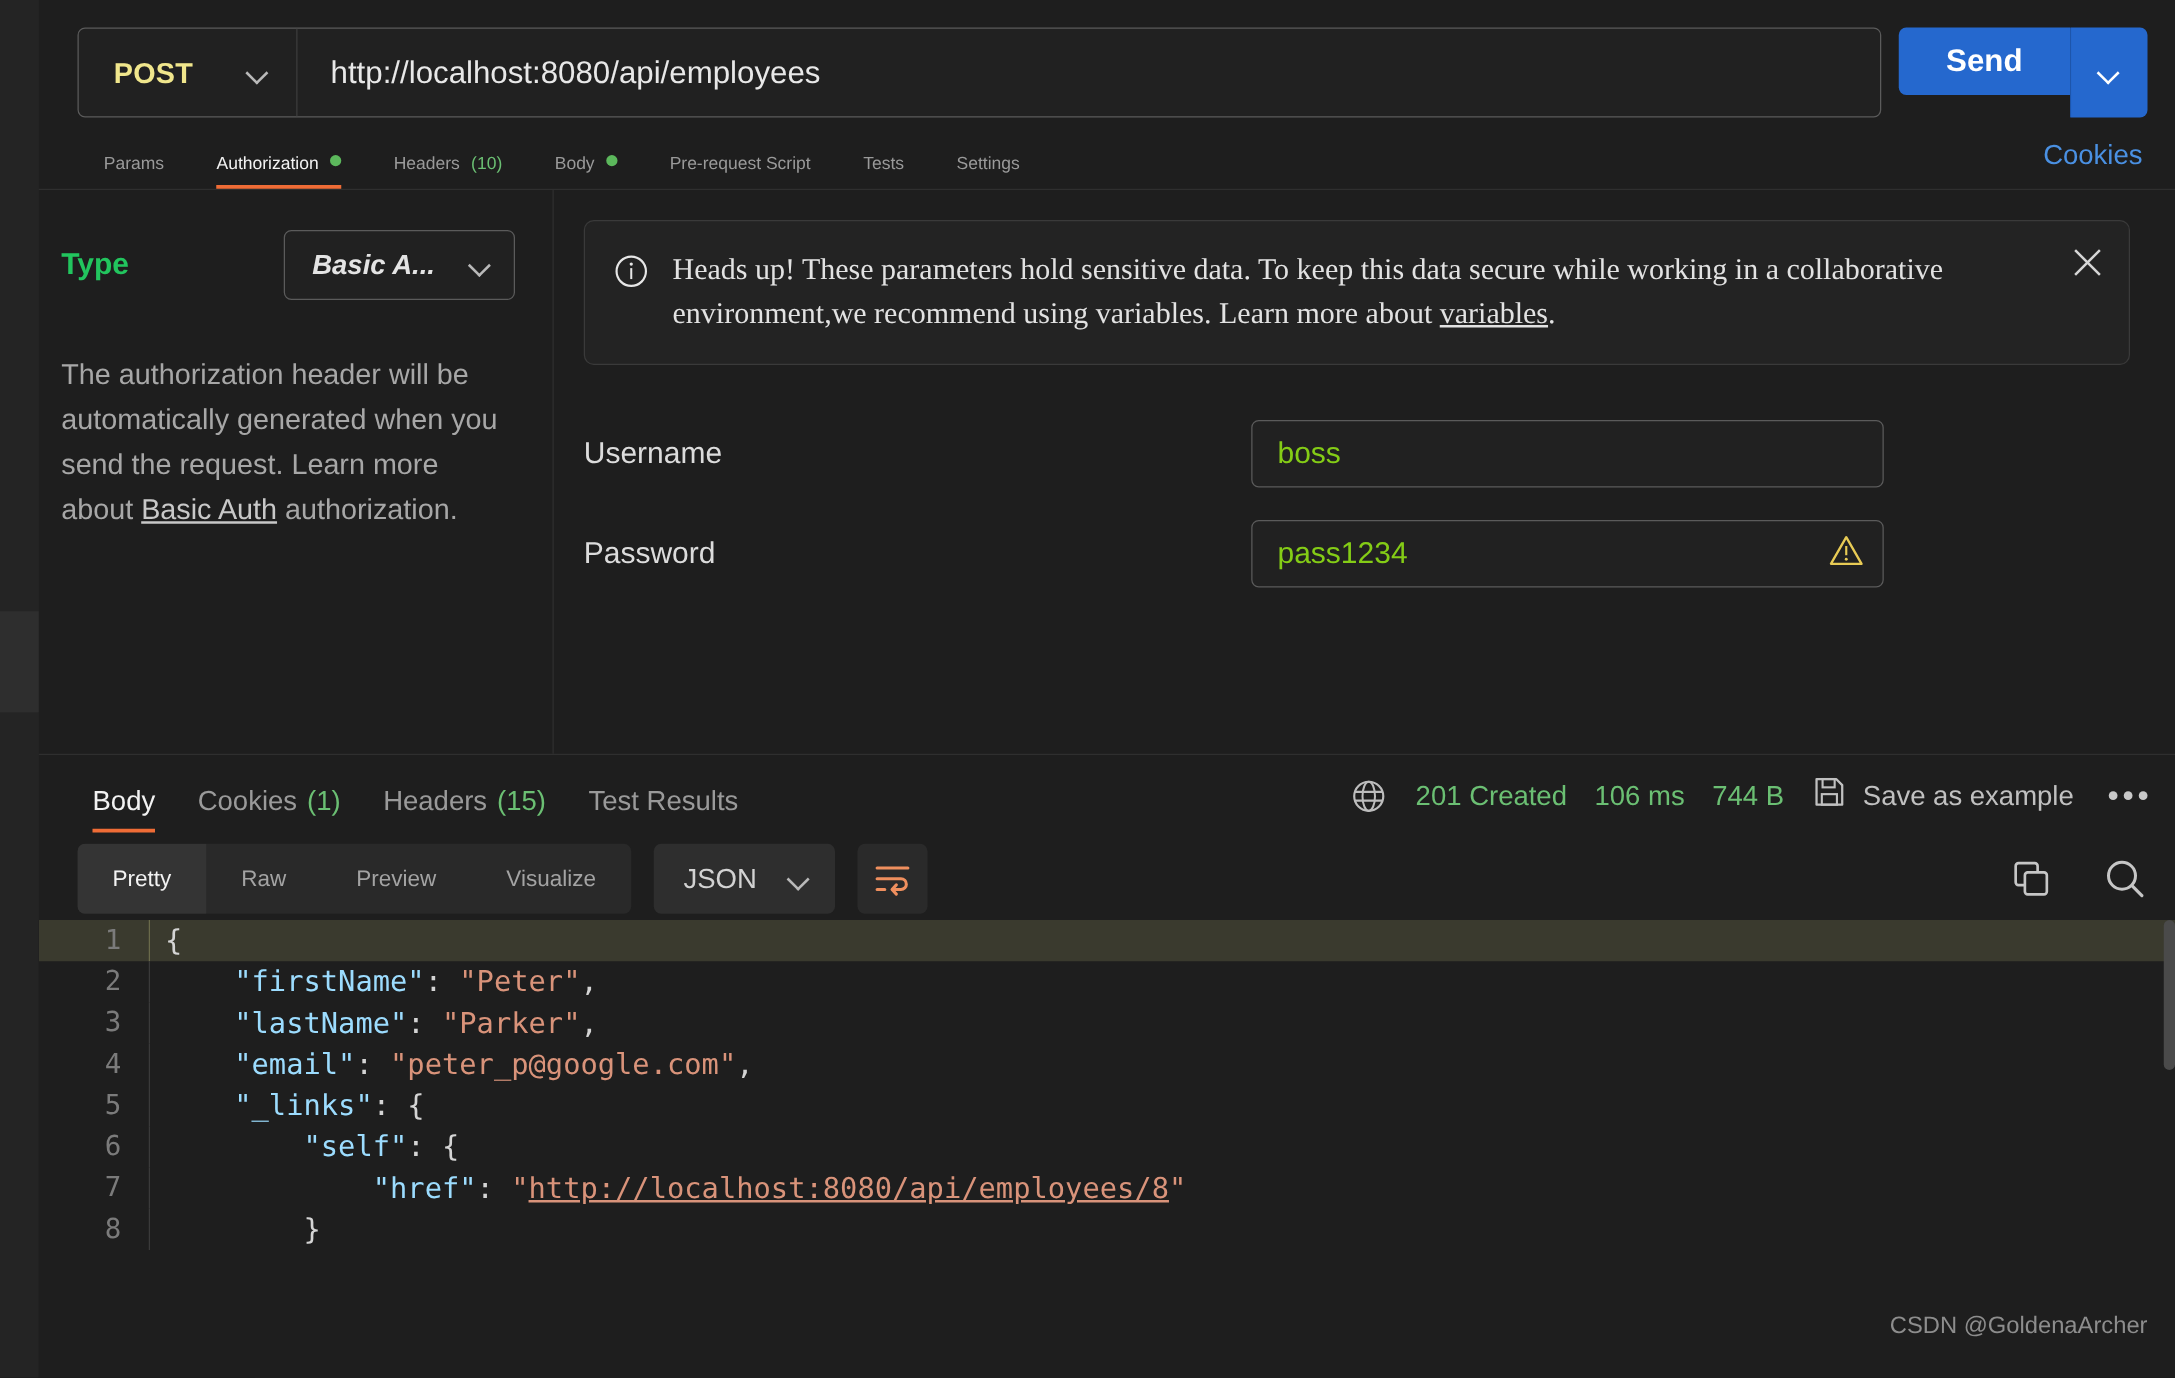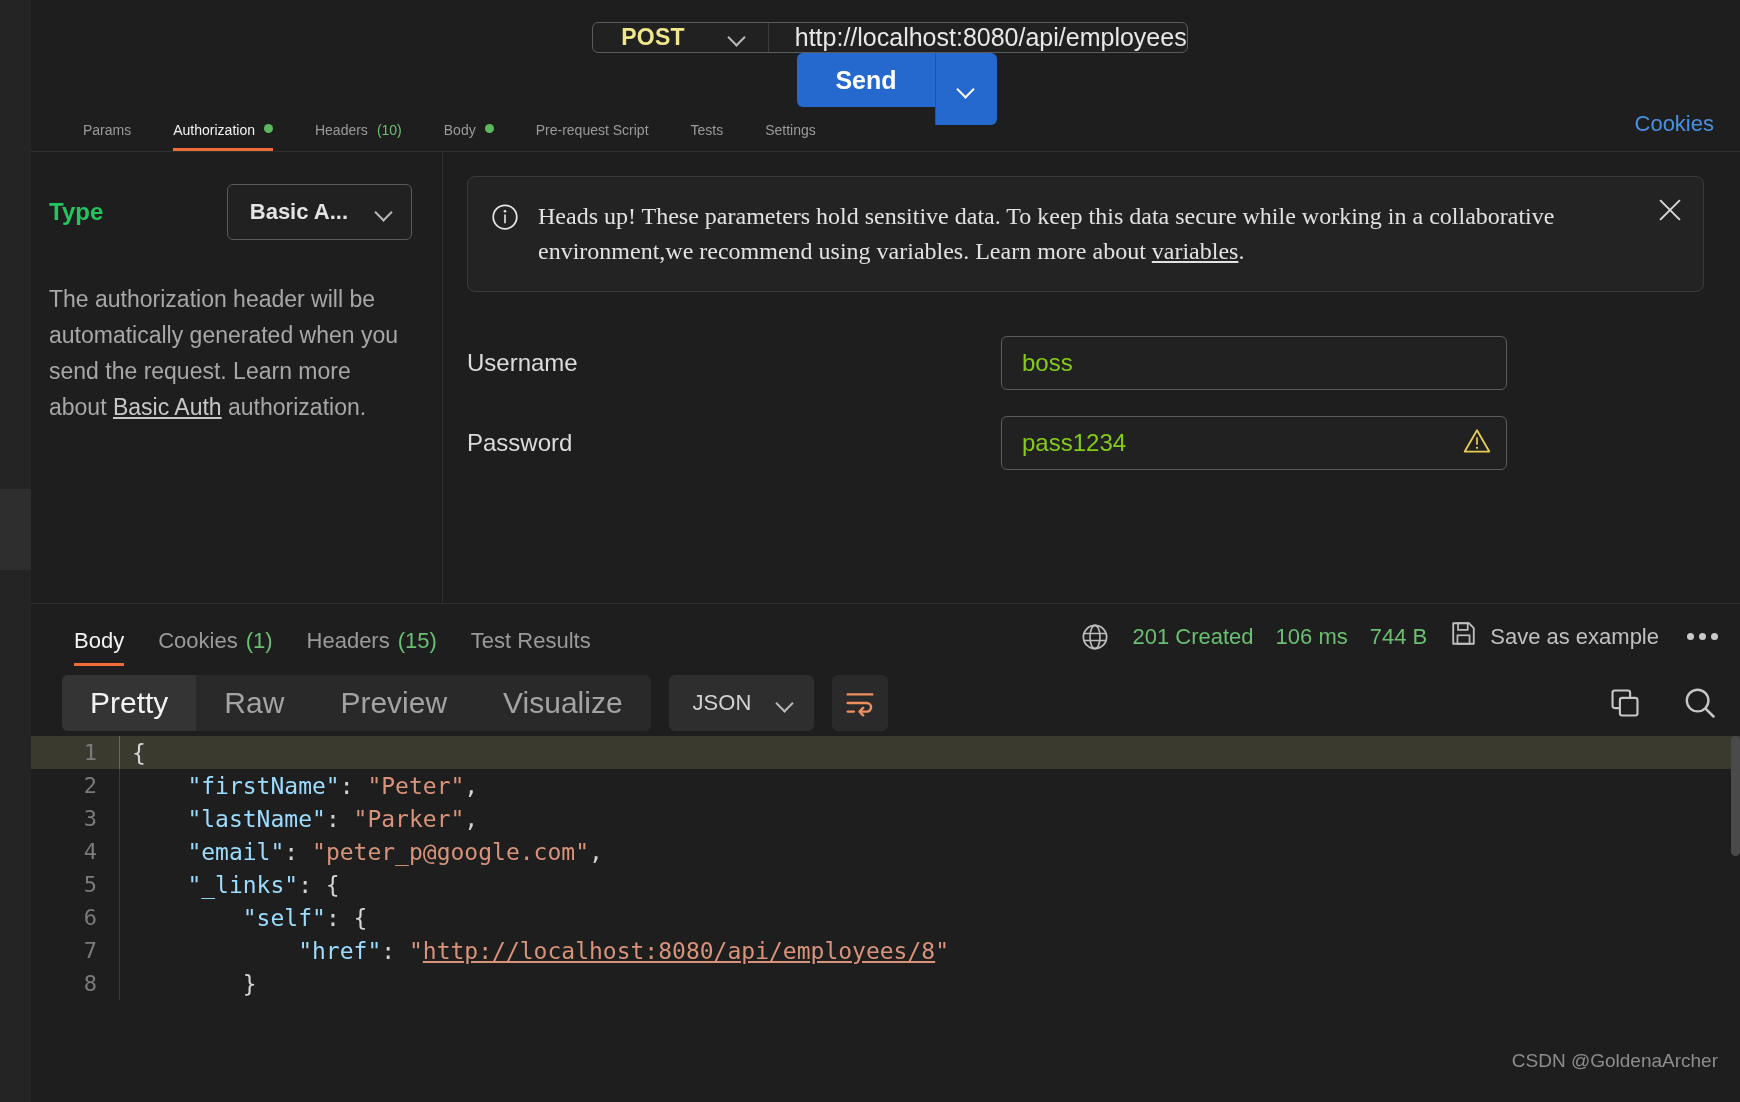--- a/index.html
+++ b/index.html
@@ -13,21 +13,21 @@
 
   
   .rail { width: 31px; height: 100%; background: #262626; flex: 0 0 31px; position: relative; }
   .rail .seg-a { position: absolute; top: 0; left: 0; right: 0; height: 489px; background: #242424; }
   .rail .seg-b { position: absolute; top: 489px; left: 0; right: 0; height: 81px; background: #2e2e2e; }
   .rail .seg-c { position: absolute; top: 570px; left: 0; right: 0; bottom: 0; background: #242424; }
 
   .main { flex: 1 1 auto; display: flex; flex-direction: column; min-width: 0; background: #1e1e1e; }
 
   
-  .urlbar { display: flex; align-items: center; padding: 22px 22px 0 31px; height: 96px; flex-direction: column; }
+  .urlbar { display: flex; align-items: flex-start; padding: 22px 22px 0 31px; height: 96px; }
   .url-input-wrap {
     flex: 1 1 auto; height: 72px; display: flex; align-items: center;
     border: 1px solid #5b5b5b; border-radius: 6px; background: #212121; min-width: 0;
   }
   .method {
     display: flex; align-items: center; gap: 44px;
     padding: 0 22px 0 28px; height: 100%;
     border-right: 1px solid #3d3d3d;
   }
   .method-label { color: #f0e68c; font-size: 23px; font-weight: 700; letter-spacing: .2px; }
@@ -73,21 +73,21 @@
   
   .auth-area { display: flex; flex: 0 0 452px; border-bottom: 1px solid #2f2f2f; min-height: 0; }
   .auth-left {
     flex: 0 0 412px; border-right: 1px solid #2f2f2f; padding: 32px 30px 0 18px;
   }
   .type-row { display: flex; align-items: center; gap: 20px; }
   .type-label { color: #22c55e; font-size: 24px; font-weight: 700; flex: 1 1 auto; }
   .type-select {
     display: flex; align-items: center; gap: 28px; justify-content: space-between;
     border: 1px solid #5b5b5b; border-radius: 6px; padding: 14px 18px 14px 22px;
-    min-width: 170px; cursor: pointer; background: #212121;
+    min-width: 170px; cursor: pointer; background: #212121; font-style: italic;
   }
   .type-select span { color: #e4e4e4; font-size: 22px; font-weight: 700; }
   .auth-desc { margin-top: 42px; color: #a7a7a7; font-size: 23px; line-height: 1.56; max-width: 365px; }
   .auth-desc a { color: #c8c8c8; text-decoration: underline; }
 
   .auth-right { flex: 1 1 auto; padding: 24px 36px 0 24px; min-width: 0; }
   .notice {
     position: relative; display: flex; align-items: flex-start; gap: 18px;
     border: 1px solid #3a3a3a; border-radius: 8px; background: #232323;
     padding: 22px 56px 22px 22px;
@@ -130,21 +130,21 @@
   }
   .resp-meta { margin-left: auto; display: flex; align-items: center; gap: 22px; padding-bottom: 12px; }
   .meta-val { color: #6bbf73; font-size: 22px; }
   .save-ex { color: #c0c0c0; font-size: 22px; display: flex; align-items: center; gap: 12px; cursor: pointer; }
   .dots { display: flex; gap: 5px; align-items: center; cursor: pointer; margin-left: 6px; }
   .dots i { width: 7px; height: 7px; border-radius: 50%; background: #c9c9c9; display: block; }
 
   .fmt-bar { display: flex; align-items: center; padding: 4px 22px 0 31px; height: 70px; }
   .seg { display: flex; background: #292929; border-radius: 6px; overflow: hidden; height: 56px; }
   .seg div {
-    padding: 16px 28px; display: flex; align-items: center; color: #a3a3a3; font-size: 30px; cursor: pointer;
+    padding: 16px 28px; display: flex; align-items: center; color: #a3a3a3; font-size: 18px; cursor: pointer;
   }
   .seg div.active { background: #343434; color: #f3f3f3; }
   .json-sel {
     margin-left: 18px; display: flex; align-items: center; gap: 26px; height: 56px;
     background: #2e2e2e; border-radius: 6px; padding: 0 20px 0 24px; cursor: pointer;
   }
   .json-sel span { color: #d2d2d2; font-size: 22px; }
   .wrap-btn {
     margin-left: 18px; width: 56px; height: 56px; background: #2a2a2a; border-radius: 6px;
     display: flex; align-items: center; justify-content: center; cursor: pointer;

